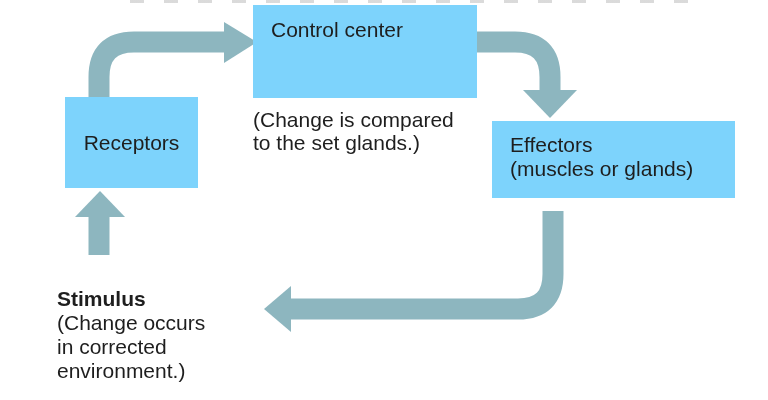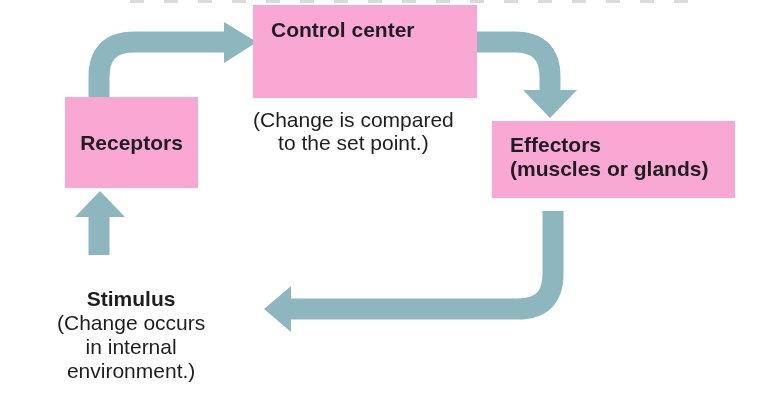--- a/index.html
+++ b/index.html
@@ -13,23 +13,23 @@
     color: #1e1e1e;
   }
   #arrow-layer {
     position: absolute;
     left: 0; top: 0;
     width: 768px; height: 400px;
     z-index: 1;
   }
   .node {
     position: absolute;
-    background: #f9a8d4;
+    background: #7dd3fc;
     z-index: 2;
-    font-weight: bold;
+    font-weight: normal;
     font-size: 21px;
     line-height: 24px;
     box-sizing: border-box;
   }
   #node-receptors {
     left: 42px; top: 97px; width: 133px; height: 91px;
     display: flex; align-items: center; justify-content: center; margin-left: 23px;
   }
   #node-control-center {
     left: 253px; top: 5px; width: 224px; height: 93px;
@@ -38,21 +38,20 @@
   #node-effectors {
     left: 492px; top: 121px; width: 243px; height: 77px;
     padding: 12px 0 0 18px;
   }
   .caption {
     position: absolute;
     z-index: 2;
     font-size: 21px;
     line-height: 24px;
     font-weight: normal;
-    text-align: center;
   }
   .caption .cap-title { font-weight: bold; margin-top: 28px; }
   #caption-control-note { left: 253px; top: 108px; line-height: 23px; }
   #caption-stimulus    { left: 57px;  top: 259px; }
   #caption-response    { left: 462px; top: 333px; }
   
   #top-crop-artifact {
     position: absolute;
     left: 130px; top: 0; width: 570px; height: 3px;
     background: repeating-linear-gradient(90deg,
@@ -99,24 +98,24 @@
     <div>Control center</div>
   </div>
 
   <div class="node" id="node-effectors">
     <div>Effectors</div>
     <div>(muscles or glands)</div>
   </div>
 
   <div class="caption" id="caption-control-note">
     <div>(Change is compared</div>
-    <div>to the set point.)</div>
+    <div>to the set glands.)</div>
   </div>
 
   <div class="caption" id="caption-stimulus">
     <div class="cap-title">Stimulus</div>
     <div>(Change occurs</div>
-    <div>in internal</div>
+    <div>in corrected</div>
     <div>environment.)</div>
   </div>
 
 
 </div>
 
 </body></html>

